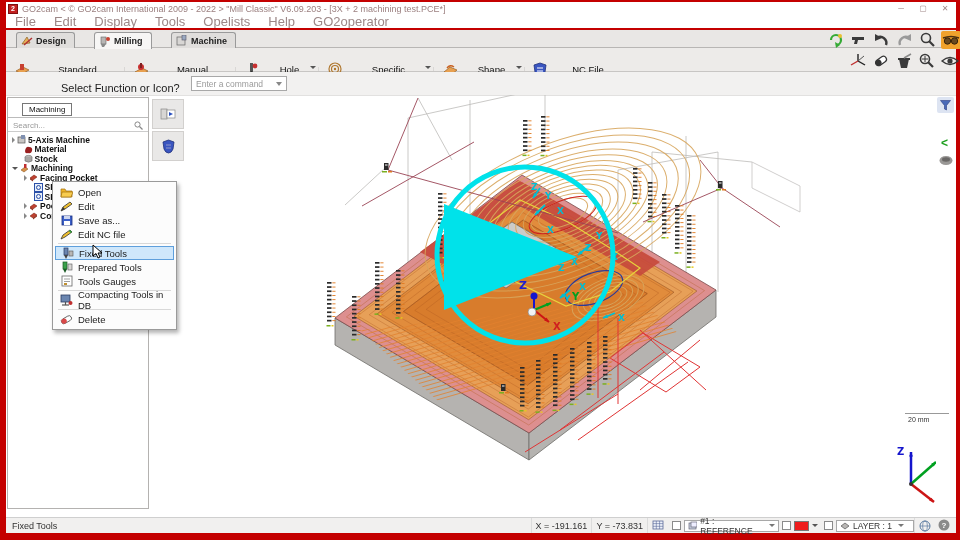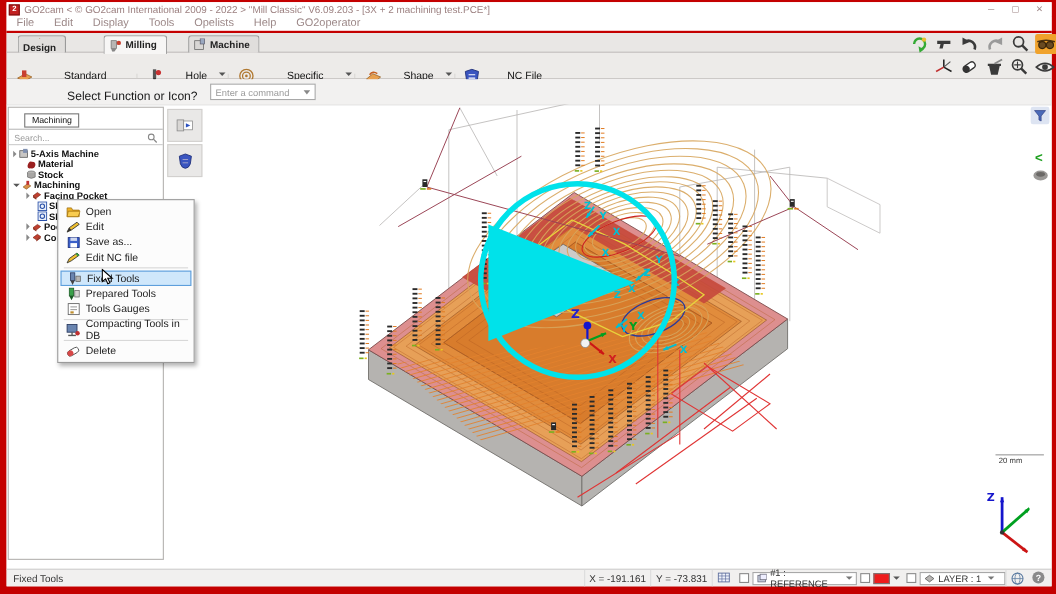--- a/index.html
+++ b/index.html
@@ -11,21 +11,21 @@
   .frame-left{left:0;top:0;width:6px;height:540px;background:#c40000;}
   .frame-right{left:956px;top:0;width:4px;height:540px;background:#c40000;}
   .frame-bottom{left:0;top:533px;width:960px;height:7px;background:#c40000;}
   
   .titlebar{left:6px;top:2px;width:950px;height:13px;background:#fff;display:flex;align-items:center;font-size:9px;color:#9c8080;}
   .logo{width:10px;height:10px;background:#c22020;color:#fff;font-size:7px;font-weight:bold;
         display:flex;align-items:center;justify-content:center;margin:0 4px 0 2px;border:1px solid #801010;box-sizing:border-box;}
   .winbtns{margin-left:auto;display:flex;}
   .winbtn{width:22px;text-align:center;color:#a08888;font-size:8px;cursor:default;}
   
-  .menubar{left:6px;top:15px;width:950px;height:13px;background:#fff;display:flex;align-items:center;font-size:10px;color:#9c8888;}
+  .menubar{left:6px;top:15px;width:950px;height:13px;background:#fff;display:flex;align-items:center;font-size:13px;color:#9c8888;}
   .menuitem{padding:0 9px;}
   .red-div{left:6px;top:28px;width:950px;height:2px;background:#c40000;}
   
   .tabrow{left:6px;top:30px;width:950px;height:18px;background:#e9e7e5;border-bottom:1px solid #b8b6b4;box-sizing:border-box;}
   .rtab{position:absolute;top:2px;height:16px;display:flex;align-items:center;gap:3px;
         border:1px solid #9a9a9a;border-bottom:none;border-radius:3px 3px 0 0;background:#e0dedc;
         font-size:9px;font-weight:bold;color:#222;padding:0 8px 0 4px;box-sizing:border-box;}
   .rtab.active{background:#f7f6f5;height:17px;z-index:2;}
   
   .toolbar{left:6px;top:48px;width:950px;height:24px;background:#edebe9;border-bottom:1px solid #c8c6c4;box-sizing:border-box;display:flex;}
@@ -97,21 +97,21 @@
   <span class="menuitem">Edit</span>
   <span class="menuitem">Display</span>
   <span class="menuitem">Tools</span>
   <span class="menuitem">Opelists</span>
   <span class="menuitem">Help</span>
   <span class="menuitem">GO2operator</span>
 </div>
 <div class="abs red-div"></div>
 
 <div class="abs tabrow">
-  <div class="rtab" style="left:10px;flex-direction:column;">
+  <div class="rtab" style="left:10px;">
     <svg width="12" height="11">
         <path d="M1 9 L6 2 L9 8 Z" fill="#e8b05a" stroke="#8a6020" stroke-width="0.7"></path>
         <line x1="3" y1="10" x2="11" y2="3" stroke="#b03030" stroke-width="1.4"></line>
       </svg>
     <span>Design</span>
   </div>
   <div class="rtab active" style="left:88px;">
     <svg width="12" height="11">
         <rect x="2" y="1" width="5" height="7" fill="#b8b6b4" stroke="#666" stroke-width="0.6"></rect>
         <path d="M2 8 L7 8 L5 11 L3 11 Z" fill="#888"></path>
@@ -207,20 +207,28 @@
     </span>
 </div>
 
 <div class="abs toolbar">
   <div class="tbtn" style="width:118px;">
     <svg width="17" height="15" style="margin-left:8px">
         <path d="M2 9 L9 5 L15 8 L8 12 Z" fill="#e8a050" stroke="#8a5010" stroke-width="0.6"></path>
         <rect x="6" y="2" width="4" height="6" fill="#c84030"></rect>
       </svg>
     <span class="lbl">Standard</span>
+  </div>
+  <div class="tbtn" style="width:110px;">
+    <svg width="17" height="15" style="margin-left:8px">
+        <path d="M2 10 L9 6 L15 9 L8 13 Z" fill="#e8a050" stroke="#8a5010" stroke-width="0.6"></path>
+        <circle cx="8" cy="5" r="3" fill="#c83030"></circle>
+        <rect x="7" y="1" width="2" height="5" fill="#802020"></rect>
+      </svg>
+    <span class="lbl">Manual</span>
   </div>
   <div class="tbtn" style="width:82px;">
     <svg width="17" height="15" style="margin-left:8px">
         <rect x="6" y="1" width="3" height="8" fill="#555"></rect>
         <path d="M6 9 L9 9 L7.5 13 Z" fill="#333"></path>
         <circle cx="11" cy="4" r="2.4" fill="#c83030"></circle>
       </svg>
     <span class="lbl">Hole</span>
     <span class="dd"></span>
   </div>

